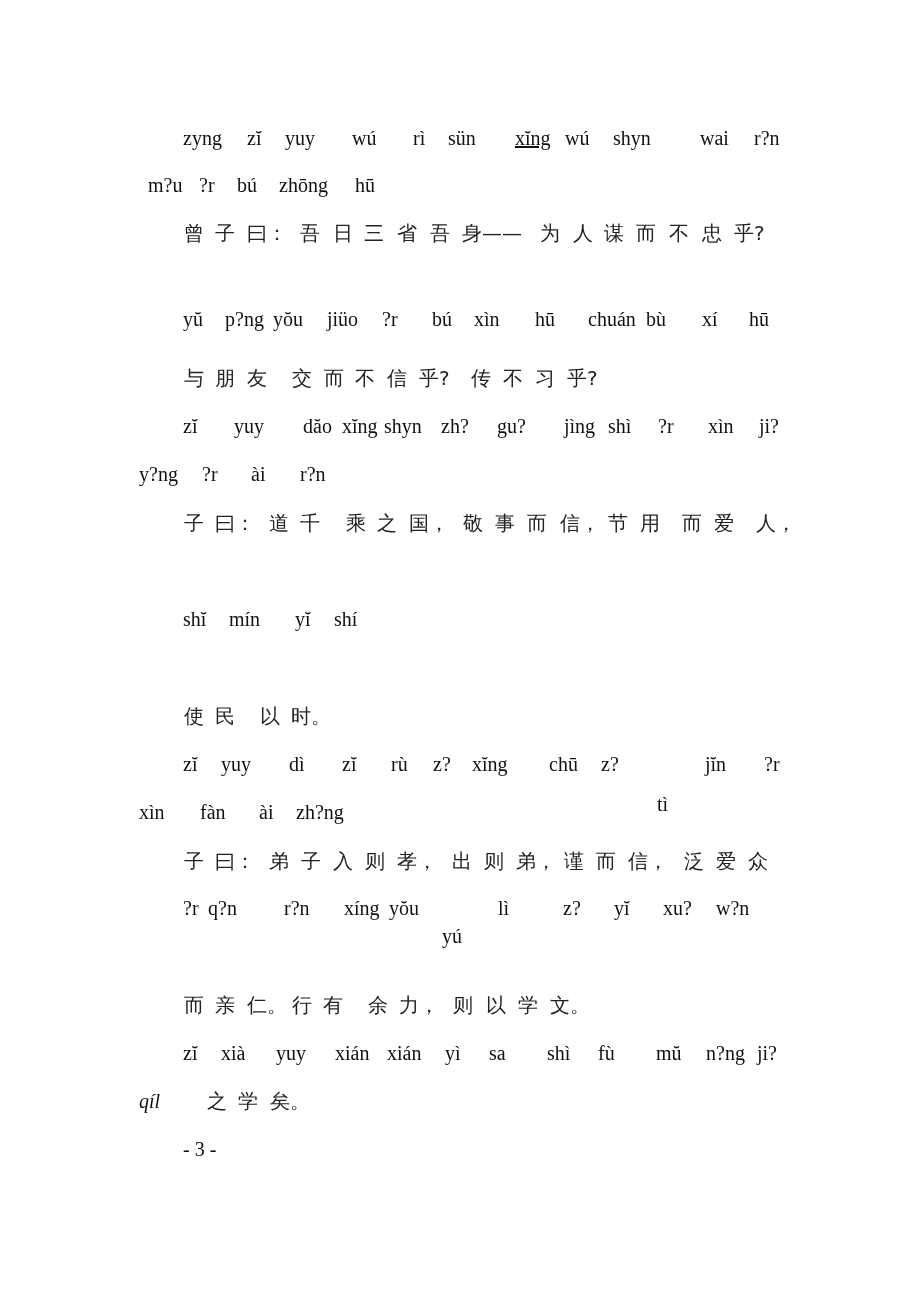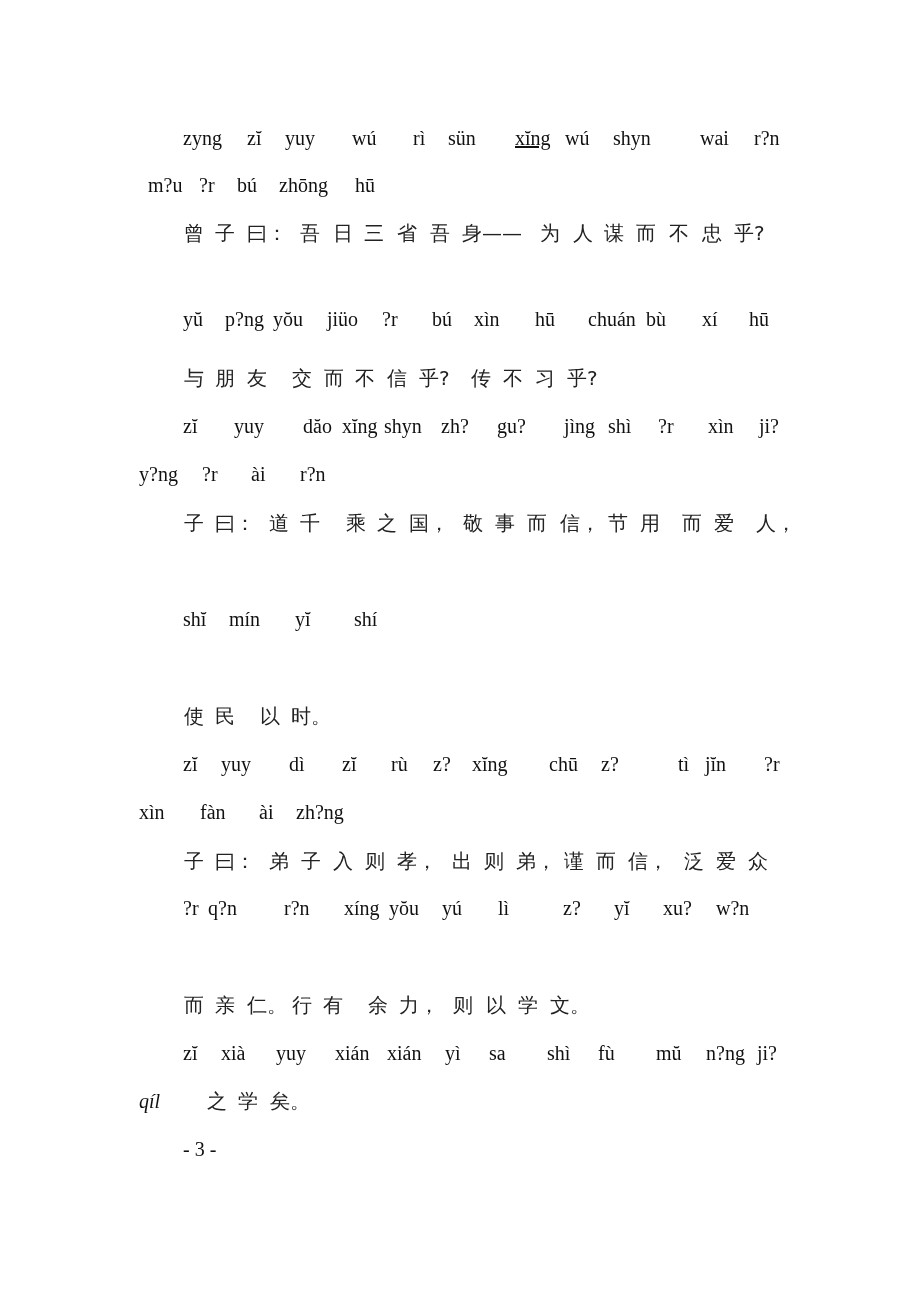--- a/index.html
+++ b/index.html
@@ -116,39 +116,39 @@
       <span class="tok hz" style="left: 608px;">节</span>
       <span class="tok hz" style="left: 640px;">用</span>
       <span class="tok hz" style="left: 682px;">而</span>
       <span class="tok hz" style="left: 714px;">爱</span>
       <span class="tok hz" style="left: 756px;">人，</span>
     </div>
     <div class="line" style="top: 604px;">
       <span class="tok py" style="left: 183px;">shĭ</span>
       <span class="tok py" style="left: 229px;">mín</span>
       <span class="tok py" style="left: 295px;">yĭ</span>
-      <span class="tok py" style="left: 334px; margin-left: 20px;">shí</span>
+      <span class="tok py" style="left: 334px;">shí</span>
     </div>
     <div class="line" style="top: 701px;">
       <span class="tok hz" style="left: 184px;">使</span>
       <span class="tok hz" style="left: 215px;">民</span>
       <span class="tok hz" style="left: 260px;">以</span>
       <span class="tok hz" style="left: 291px;">时。</span>
     </div>
     <div class="line" style="top: 749px;">
       <span class="tok py" style="left: 183px;">zĭ</span>
       <span class="tok py" style="left: 221px;">yuy</span>
       <span class="tok py" style="left: 289px;">dì</span>
       <span class="tok py" style="left: 342px;">zĭ</span>
       <span class="tok py" style="left: 391px;">rù</span>
       <span class="tok py" style="left: 433px;">z?</span>
       <span class="tok py" style="left: 472px;">xĭng</span>
       <span class="tok py" style="left: 549px;">chū</span>
       <span class="tok py" style="left: 601px;">z?</span>
-      <span class="tok py" style="left: 678px;">tì</span>
+      <span class="tok py" style="left: 657px; margin-top: 40px;">tì</span>
       <span class="tok py" style="left: 705px;">jĭn</span>
       <span class="tok py" style="left: 764px;">?r</span>
     </div>
     <div class="line" style="top: 797px;">
       <span class="tok py" style="left: 139px;">xìn</span>
       <span class="tok py" style="left: 200px;">fàn</span>
       <span class="tok py" style="left: 259px;">ài</span>
       <span class="tok py" style="left: 296px;">zh?ng</span>
     </div>
     <div class="line" style="top: 846px;">
@@ -168,21 +168,21 @@
       <span class="tok hz" style="left: 684px;">泛</span>
       <span class="tok hz" style="left: 716px;">爱</span>
       <span class="tok hz" style="left: 748px;">众</span>
     </div>
     <div class="line" style="top: 893px;">
       <span class="tok py" style="left: 183px;">?r</span>
       <span class="tok py" style="left: 208px;">q?n</span>
       <span class="tok py" style="left: 284px;">r?n</span>
       <span class="tok py" style="left: 344px;">xíng</span>
       <span class="tok py" style="left: 389px;">yŏu</span>
-      <span class="tok py" style="left: 442px;">yú</span>
+      <span class="tok py" style="left: 442px; margin-top: 28px;">yú</span>
       <span class="tok py" style="left: 498px;">lì</span>
       <span class="tok py" style="left: 563px;">z?</span>
       <span class="tok py" style="left: 614px;">yĭ</span>
       <span class="tok py" style="left: 663px;">xu?</span>
       <span class="tok py" style="left: 716px;">w?n</span>
     </div>
     <div class="line" style="top: 990px;">
       <span class="tok hz" style="left: 184px;">而</span>
       <span class="tok hz" style="left: 215px;">亲</span>
       <span class="tok hz" style="left: 247px;">仁。</span>

